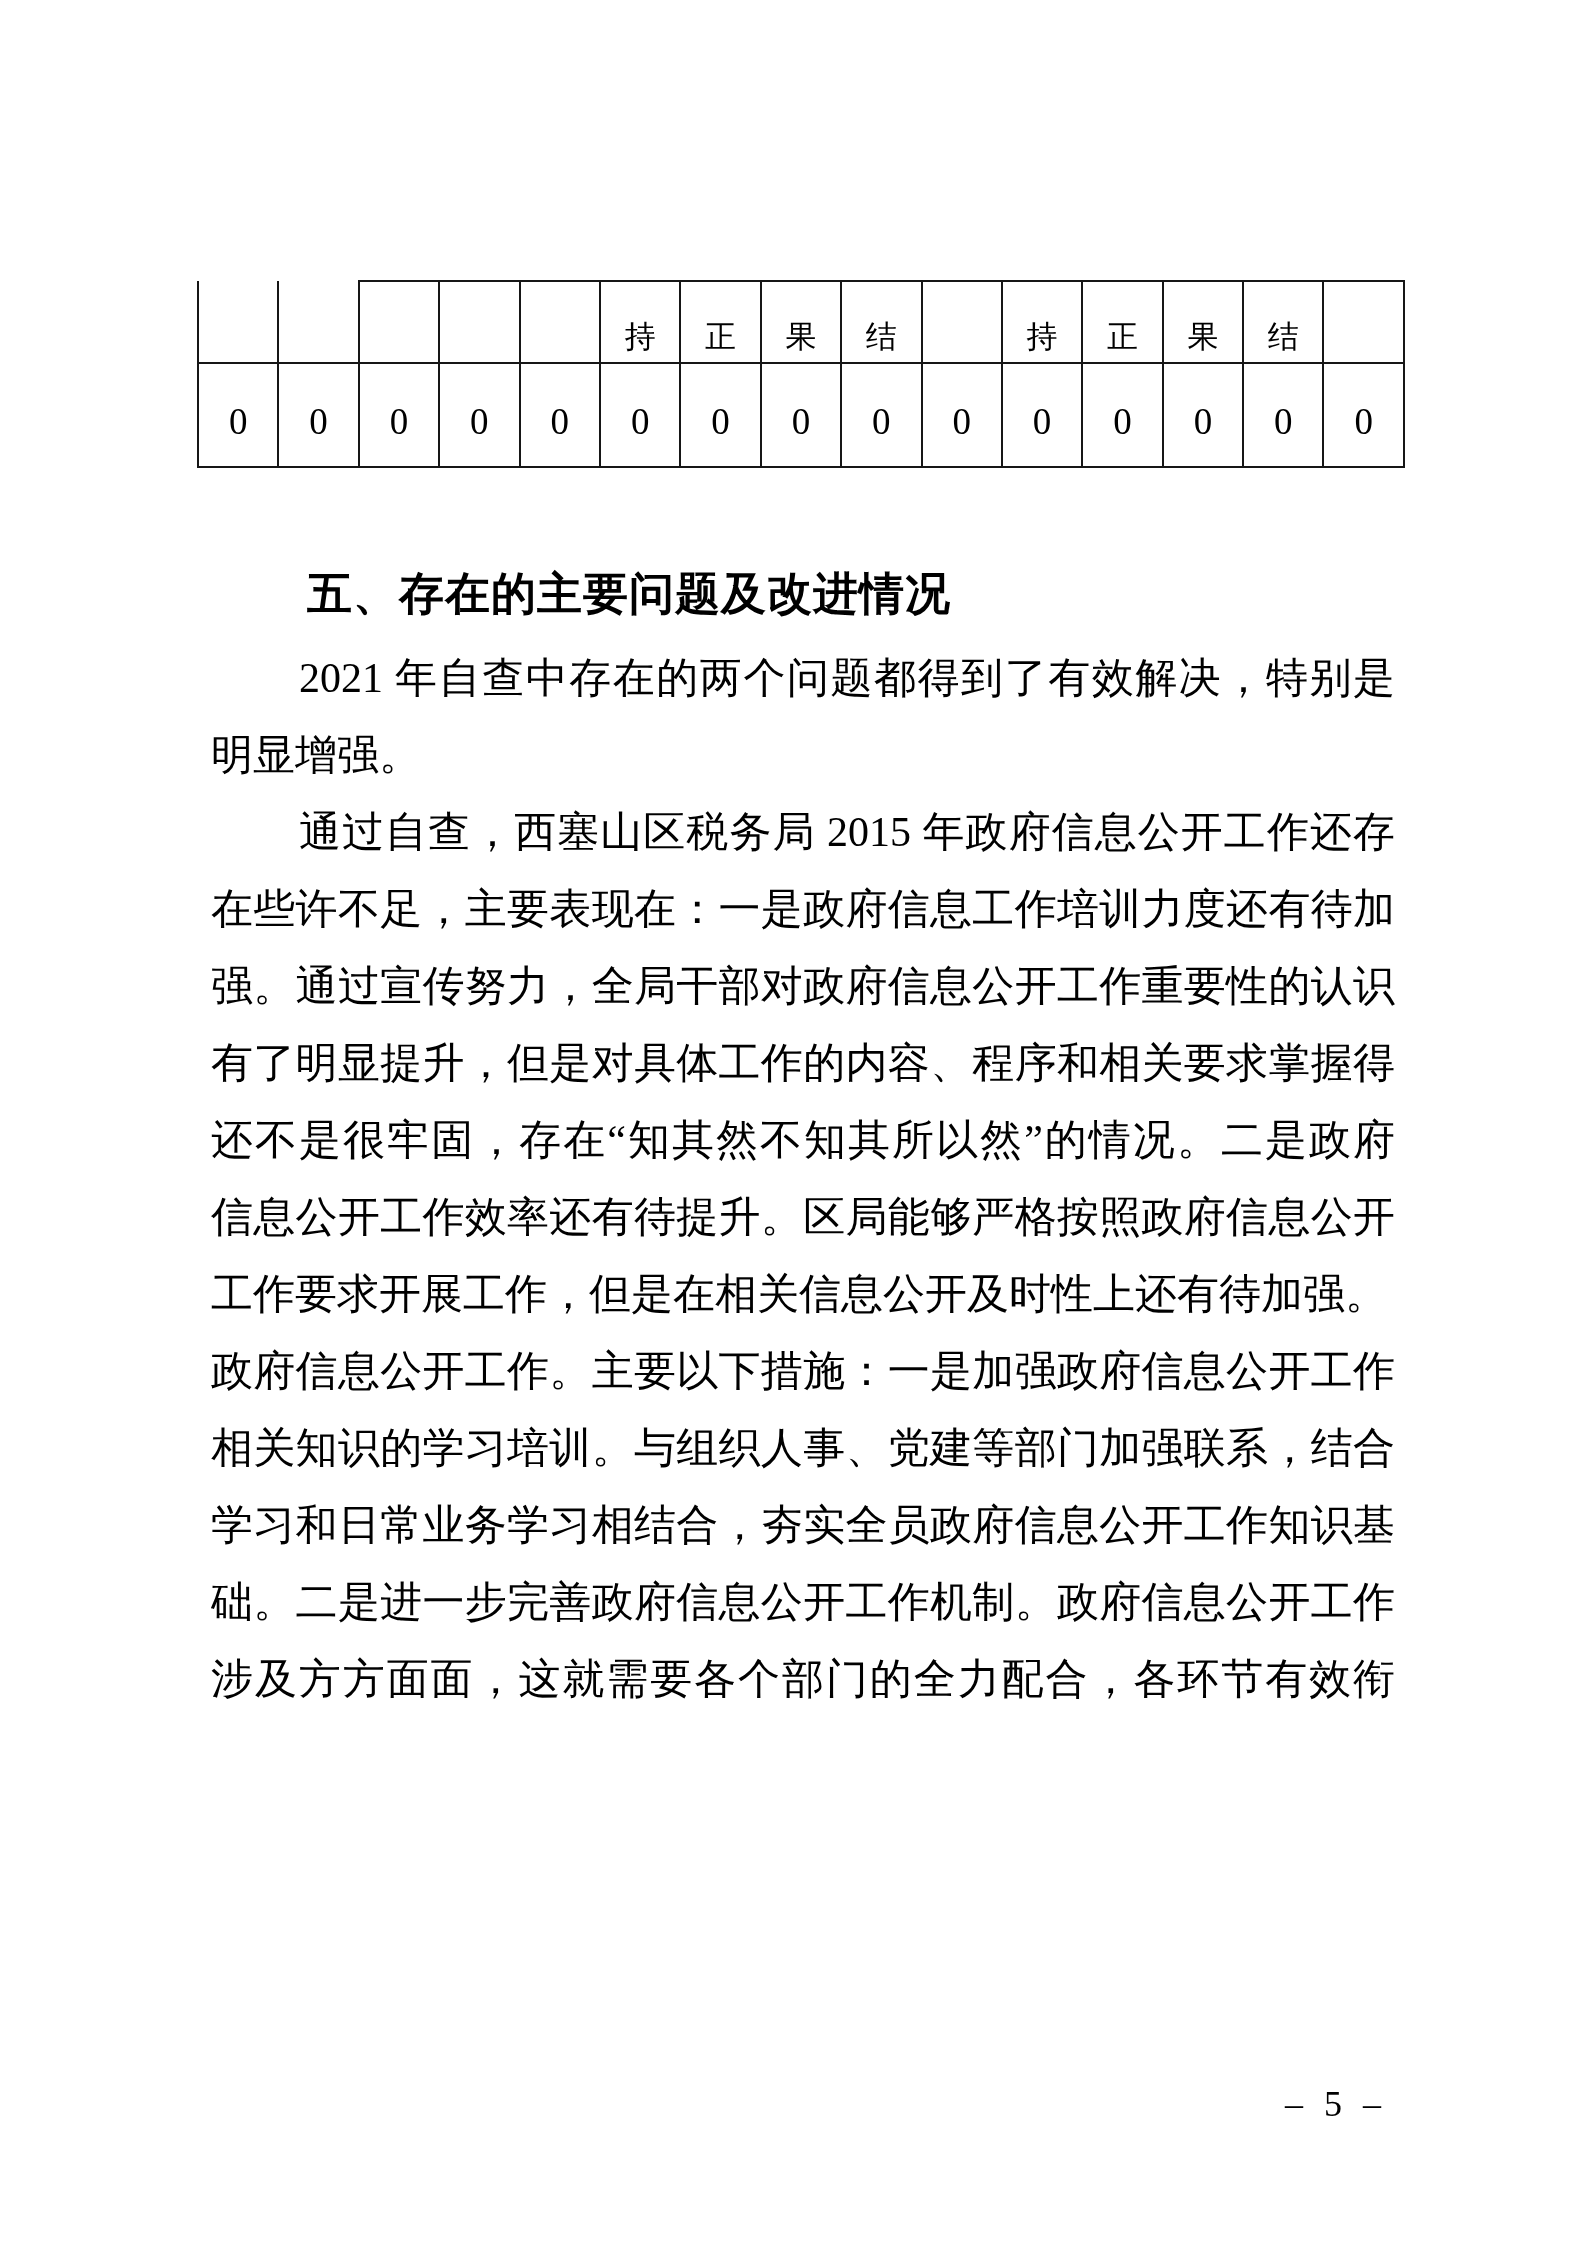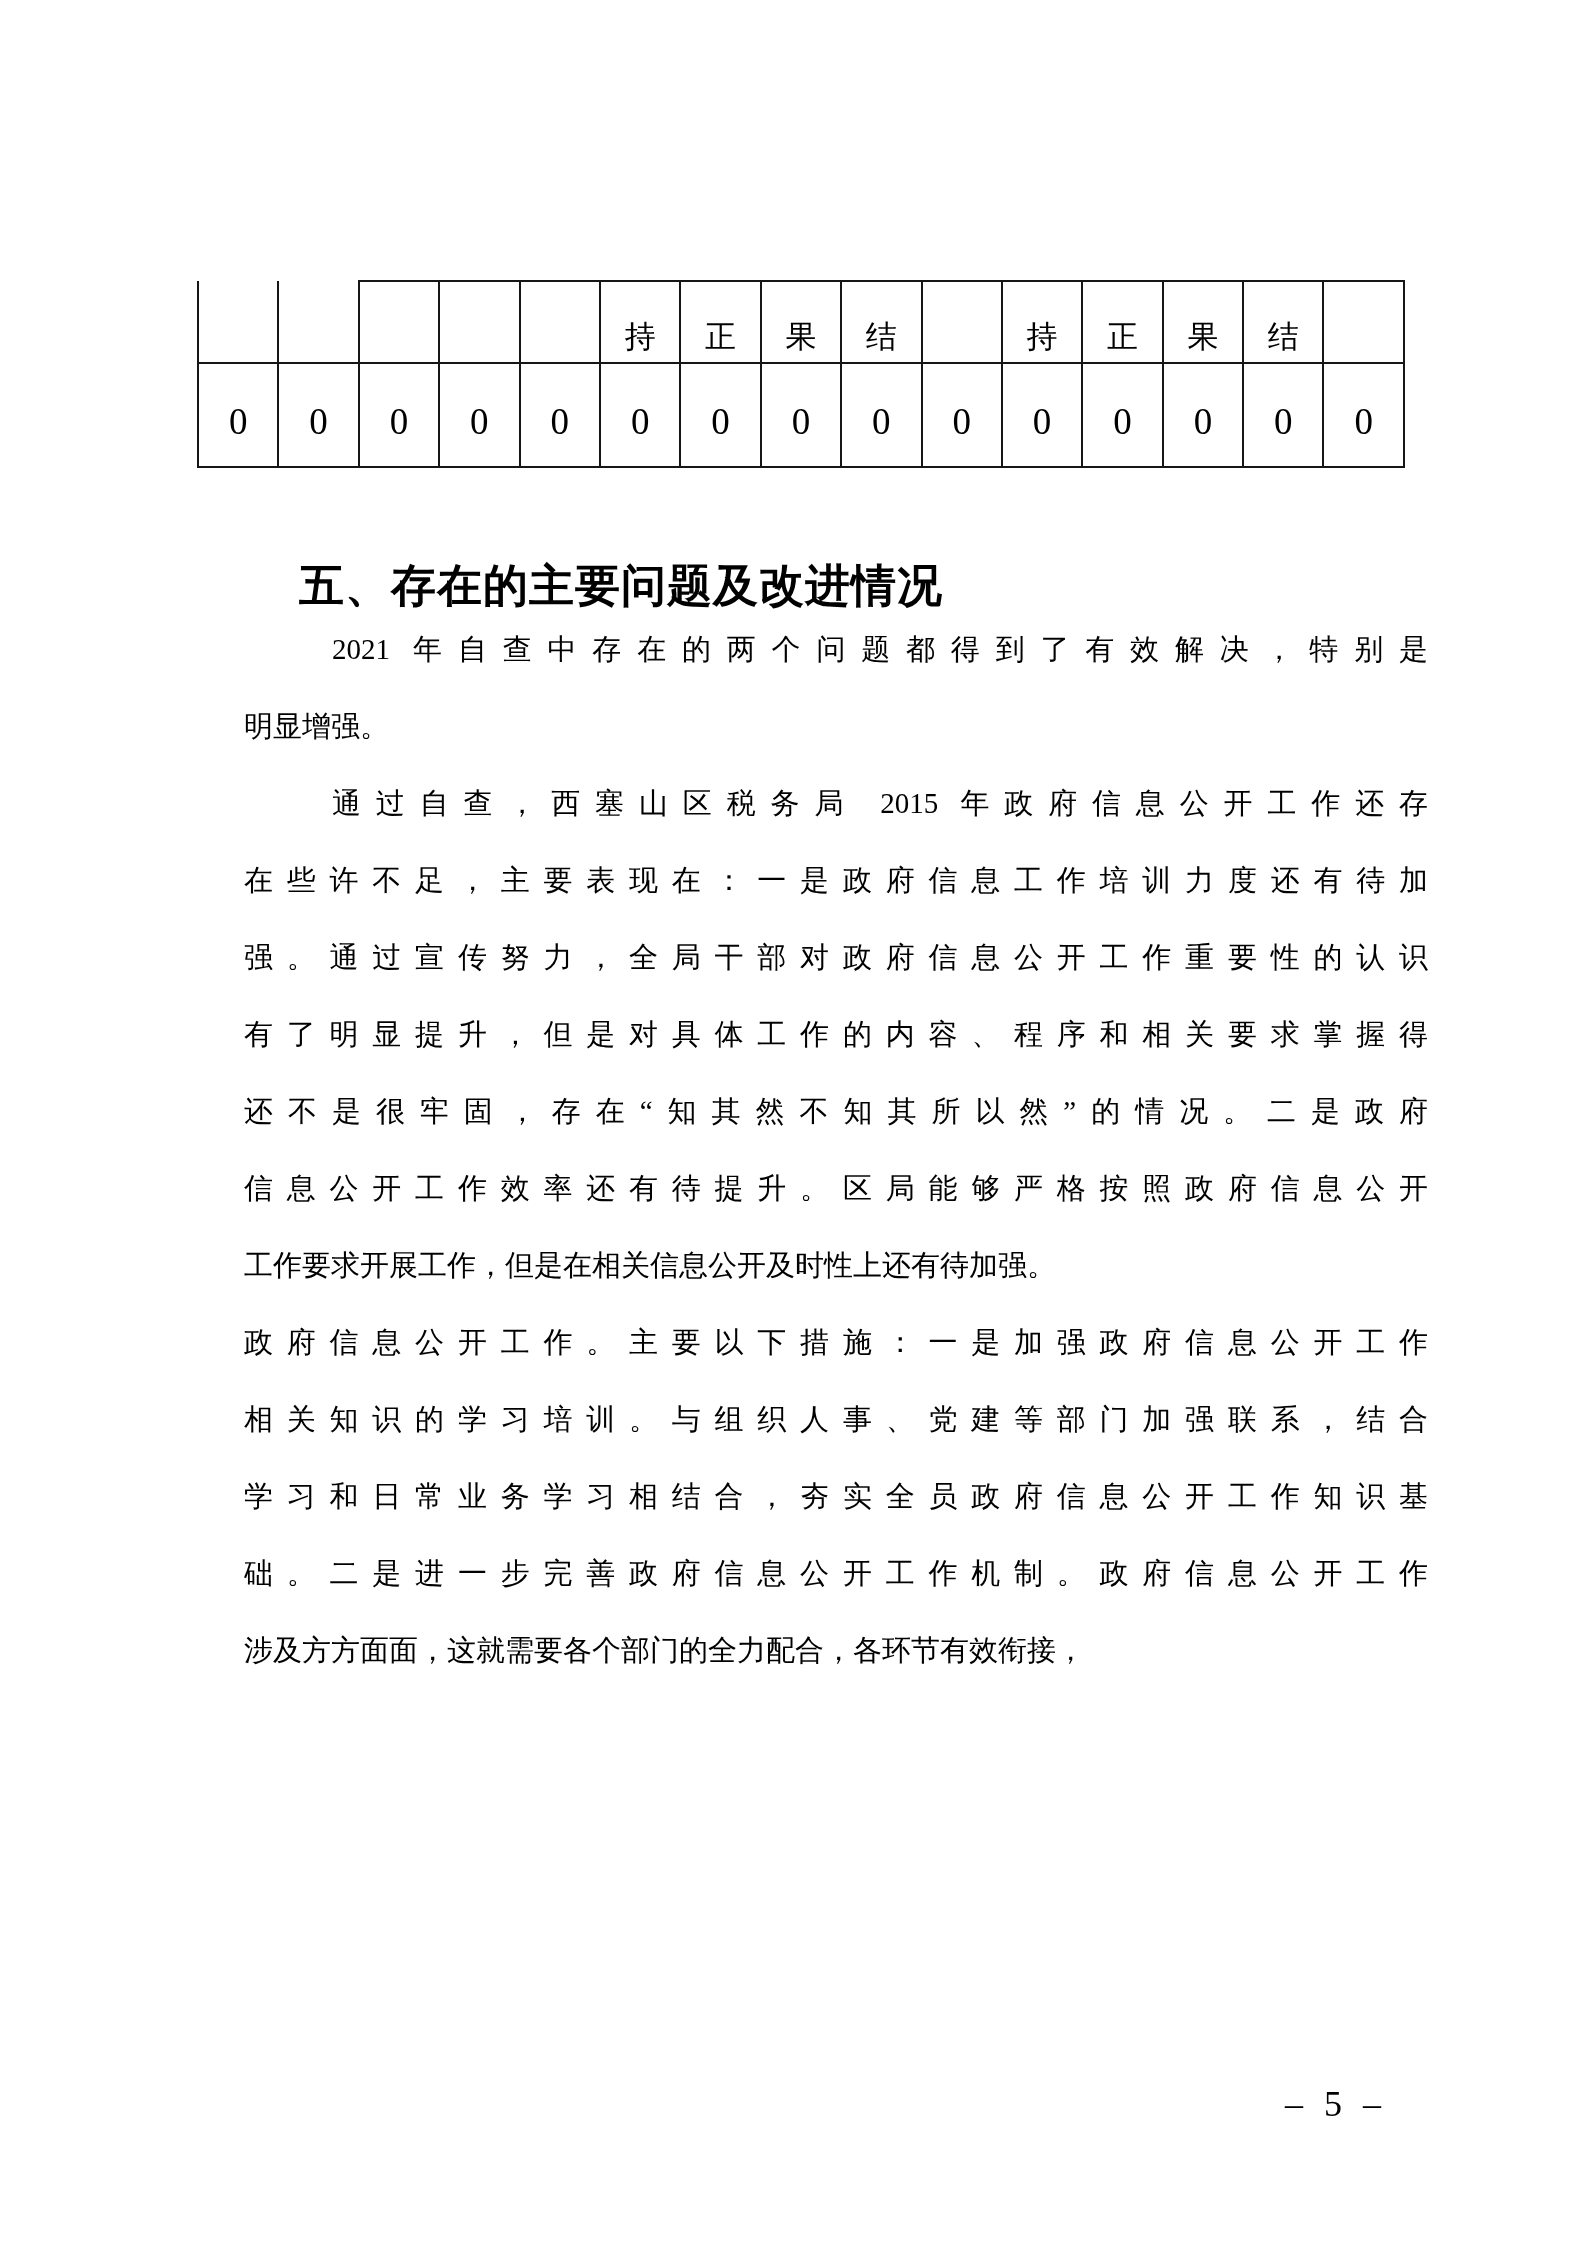--- a/index.html
+++ b/index.html
@@ -31,34 +31,33 @@
   .stats-table td.hcell.open-top{border-top:none;}
   .stats-table td.vcell{
     height:87px;
     vertical-align:middle;
     padding-top:14px;
     font-size:37px;
   }
   
   .heading{
     position:absolute;left:211px;top:556px;width:1184px;
-    margin:0;
+    margin:8px;
     font-family:"Liberation Sans","DejaVu Sans",sans-serif;
     font-weight:bold;
     font-size:45px;
     line-height:60px;
     text-indent:88px;
     letter-spacing:1px;
     white-space:nowrap;
   }
   
   .body-text{
-    position:absolute;left:211px;top:611px;width:1184px;
-    font-size:29px;
-    margin-left:33px;
+    position:absolute;left:211px;top:640px;width:1184px;
+    font-size:42px;
   }
   .body-text .line{
     height:77px;
     line-height:77px;
     text-align:justify;
     text-align-last:justify;
     overflow:hidden;
   }
   .body-text .line.indent{text-indent:88px;}
   .body-text .line.nojust{text-align-last:left;}

